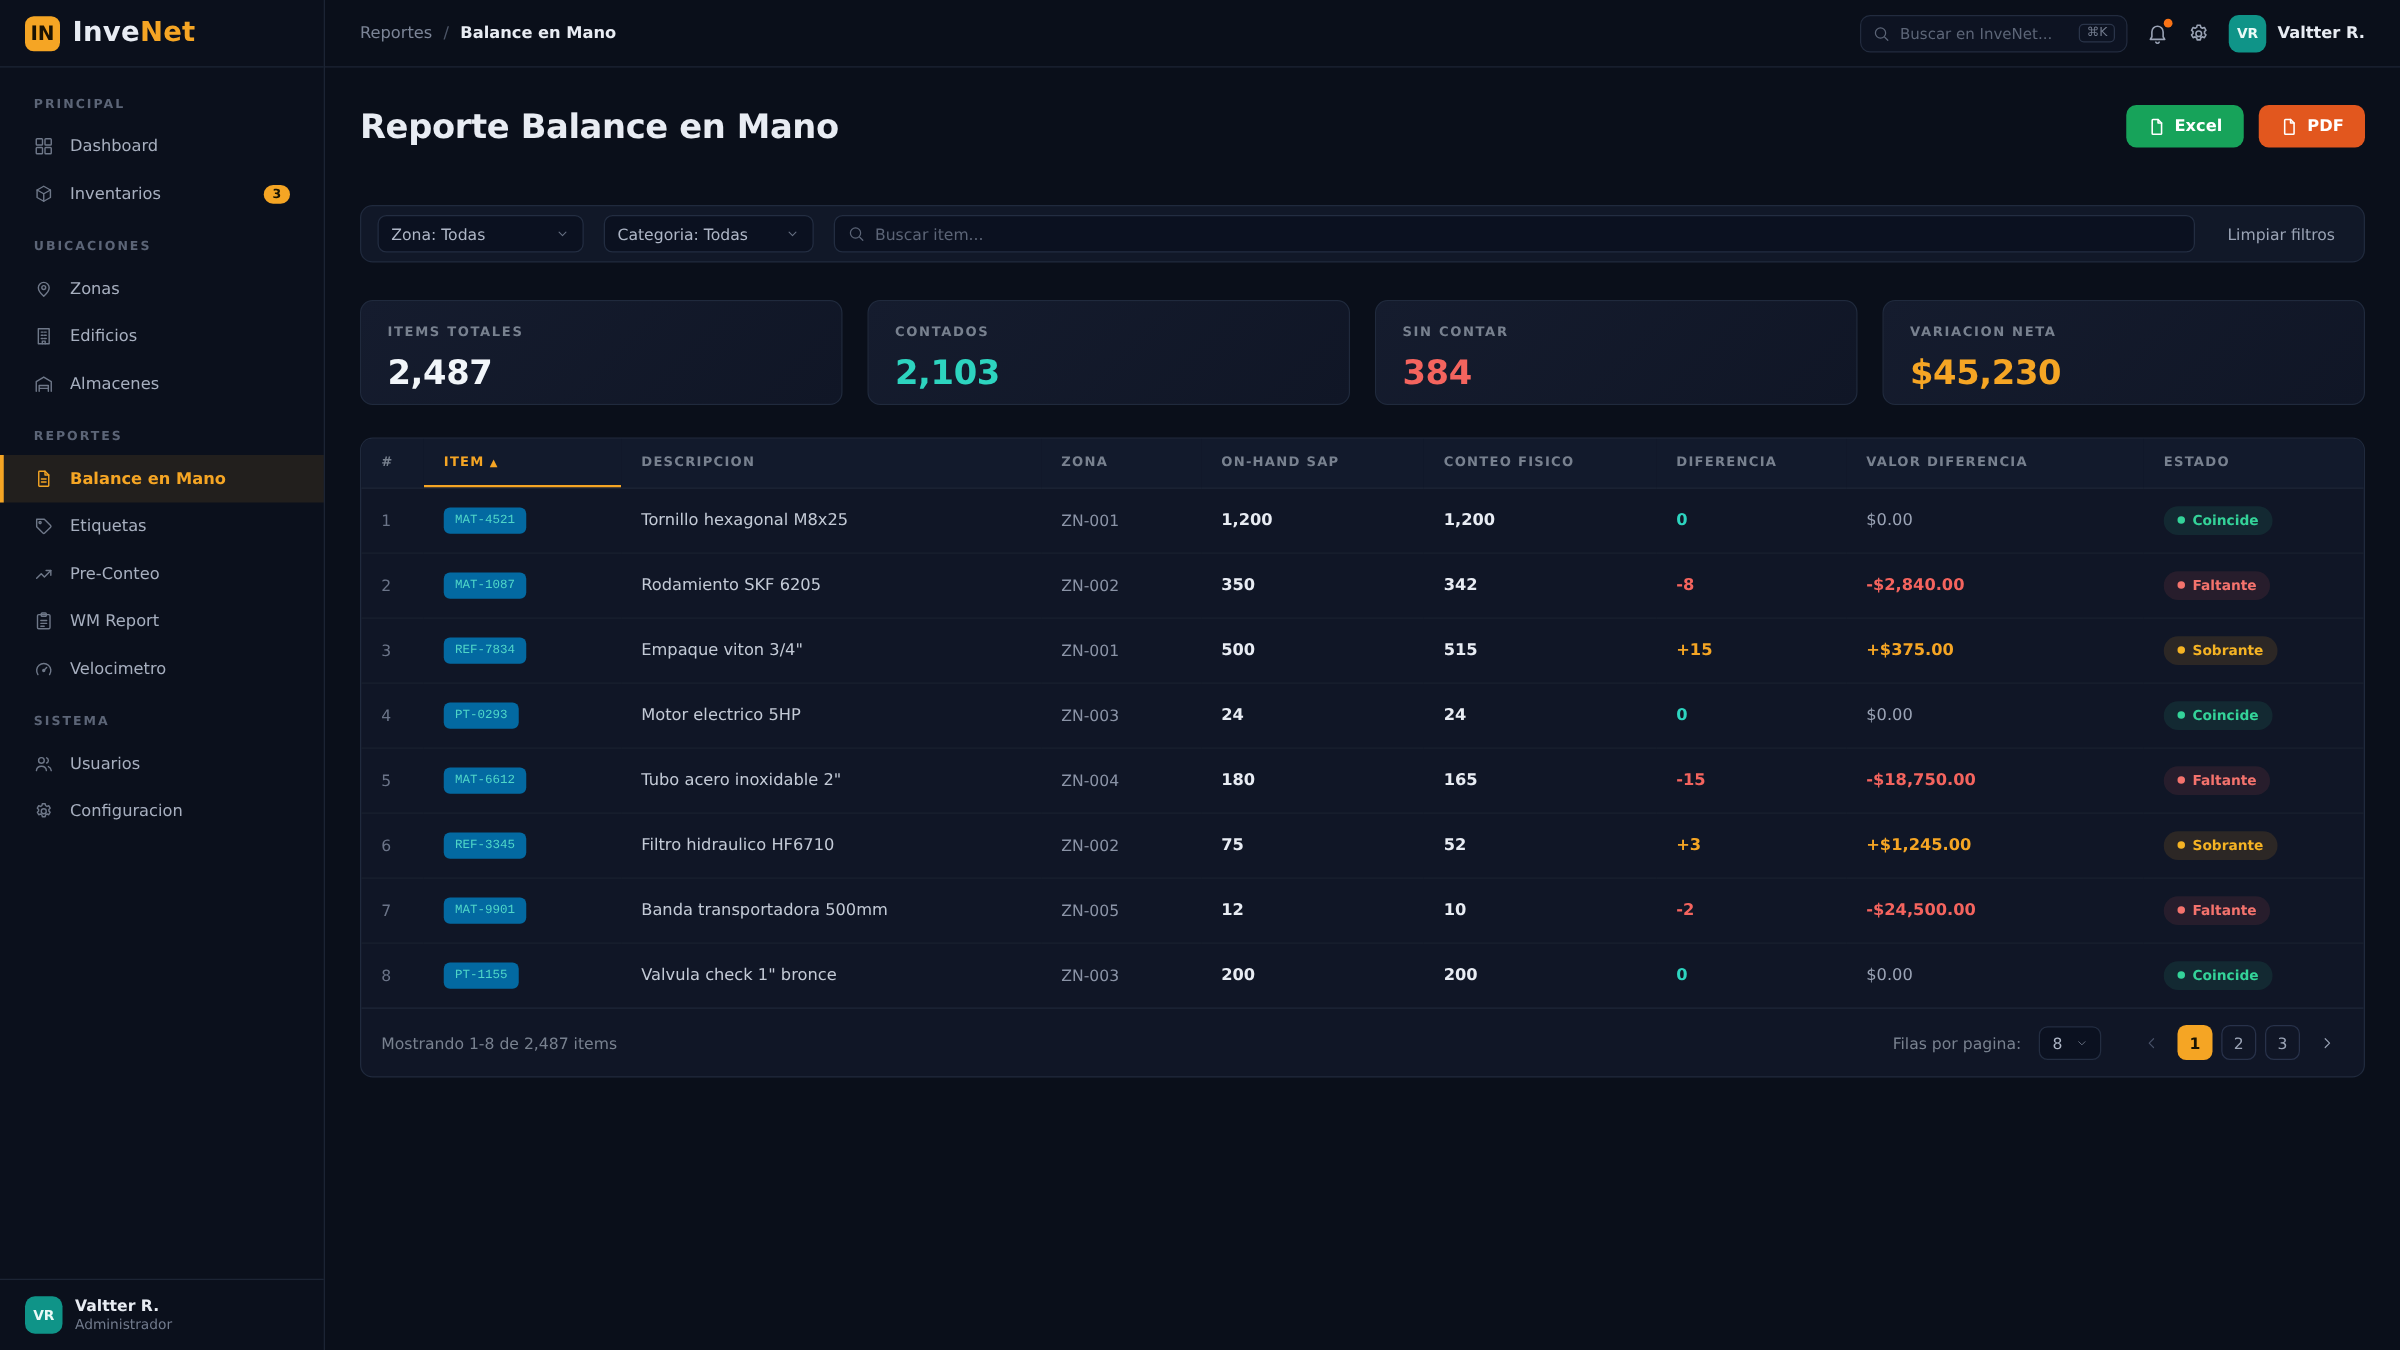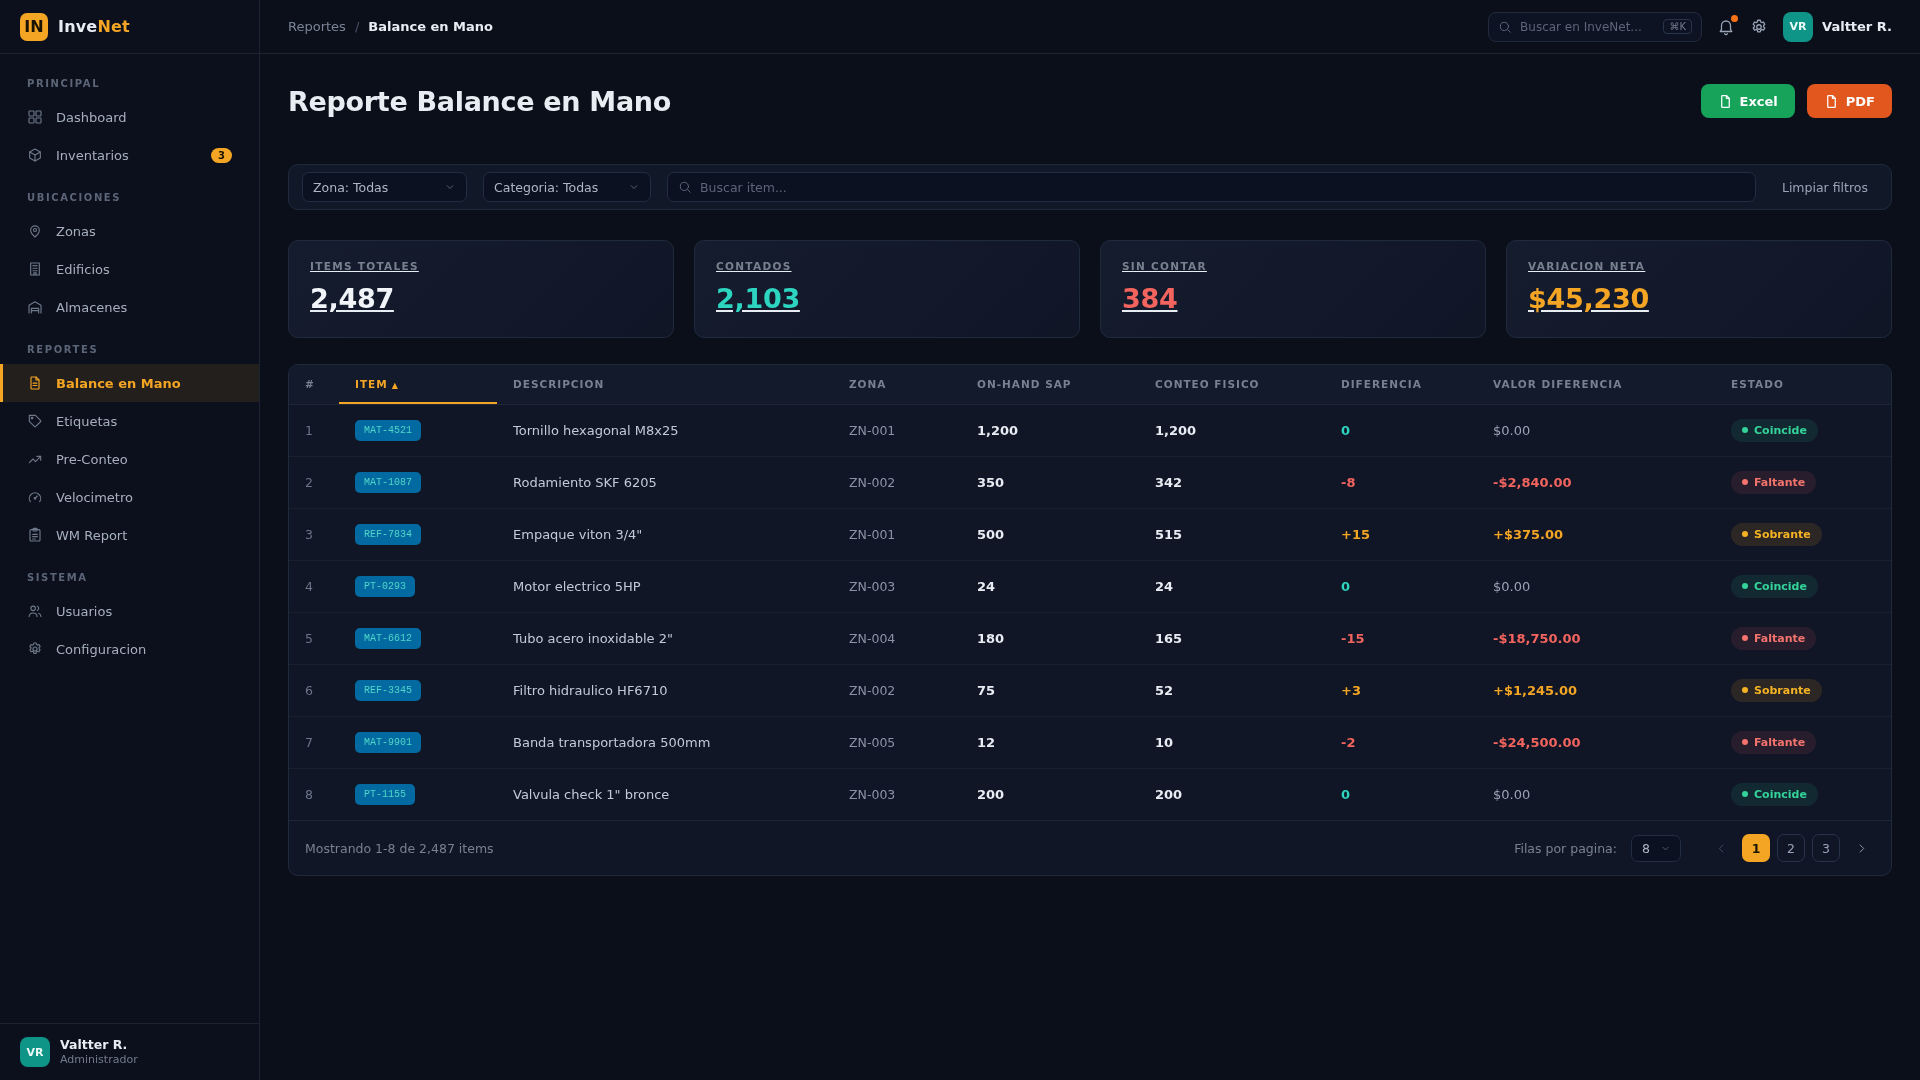--- a/index.html
+++ b/index.html
@@ -11,21 +11,21 @@
     display: flex;
     overflow: hidden;
   }
   svg { display: block; }
   .stk { fill: none; stroke: currentColor; stroke-width: 1.7; stroke-linecap: round; stroke-linejoin: round; }
 
   
   .sidebar { width: 260px; flex: 0 0 260px; height: 1080px; background: #0b101c; border-right: 1px solid #1c2434; display: flex; flex-direction: column; }
   .sidebar-header { height: 54px; flex: 0 0 54px; display: flex; align-items: center; gap: 10px; padding: 0 20px; border-bottom: 1px solid #1c2434; cursor: pointer; }
   .logo-box { width: 28px; height: 28px; border-radius: 7px; background: #f5a524; color: #191203; display: flex; align-items: center; justify-content: center; font-size: 16px; font-weight: bold; }
-  .logo-text { font-size: 16px; font-weight: bold; letter-spacing: .2px; }
+  .logo-text { font-size: 22px; font-weight: bold; letter-spacing: .2px; }
   .logo-accent { color: #f5a524; }
   .nav { flex: 1 1 auto; padding-top: 6px; }
   .nav-section-label { padding: 18px 27px 9px; font-size: 10px; font-weight: bold; letter-spacing: 1.6px; color: #5c6577; text-transform: uppercase; }
   .nav-item { display: flex; align-items: center; gap: 13px; height: 38px; padding: 0 27px; font-size: 13px; color: #a7afbf; cursor: pointer; position: relative; }
   .nav-item .nav-icon { color: #6f7889; flex: 0 0 auto; }
   .nav-item.active { background: rgba(245,165,36,.10); color: #f5a524; font-weight: bold; }
   .nav-item.active .nav-icon { color: #f5a524; }
   .nav-item.active::before { content: ""; position: absolute; left: 0; top: 0; bottom: 0; width: 3px; background: #f5a524; }
   .nav-badge { margin-left: auto; background: #f5a524; color: #1a1402; font-size: 10px; font-weight: bold; padding: 2px 7px; border-radius: 9px; }
   .sidebar-footer { border-top: 1px solid #1c2434; padding: 13px 20px; display: flex; align-items: center; gap: 10px; }
@@ -65,21 +65,21 @@
   .select-zone { width: 165px; }
   .select-cat { width: 168px; }
   .select-box .caret { color: #677082; }
   .filter-search { flex: 1; height: 30px; background: #0b1120; border: 1px solid #232d41; border-radius: 7px; display: flex; align-items: center; gap: 8px; padding: 0 10px; color: #5c6577; }
   .filter-search input { flex: 1; min-width: 0; background: transparent; border: none; outline: none; color: #c3cad6; font-size: 12.5px; font-family: inherit; }
   .filter-search input::placeholder { color: #5c6577; }
   .clear-filters { font-size: 12.5px; color: #9aa3b5; cursor: pointer; white-space: nowrap; padding: 0 10px; }
 
   
   .stats-row { margin-top: 30px; display: flex; gap: 20px; }
-  .stat-card { flex: 1; height: 98px; background: linear-gradient(135deg, #151c2e 0%, #101626 100%); border: 1px solid #202a3d; border-radius: 10px; padding: 19px 21px; text-decoration: underline; }
+  .stat-card { flex: 1; height: 84px; background: linear-gradient(135deg, #151c2e 0%, #101626 100%); border: 1px solid #202a3d; border-radius: 10px; padding: 19px 21px; }
   .stat-label { font-size: 10.5px; font-weight: bold; letter-spacing: 1.3px; color: #78818f; text-transform: uppercase; }
   .stat-value { margin-top: 11px; font-size: 27px; font-weight: 800; letter-spacing: -.3px; }
   .stat-value.white { color: #f1f5f9; }
   .stat-value.teal { color: #2dd4bf; }
   .stat-value.red { color: #f4645e; }
   .stat-value.amber { color: #f5a524; }
 
   
   .table-card { margin-top: 26px; background: #101626; border: 1px solid #202a3d; border-radius: 10px; overflow: hidden; }
   table { width: 100%; border-collapse: collapse; table-layout: fixed; }
@@ -203,36 +203,36 @@
           <svg class="stk" width="16" height="16" viewBox="0 0 24 24">
             <path d="M3.5 17.5l5.5-5.5 3.8 3.8L20.5 8"></path>
             <path d="M14.8 8h5.7v5.7"></path>
           </svg>
         </span>
       <span>Pre-Conteo</span>
     </div>
     <div class="nav-item">
       <span class="nav-icon">
           <svg class="stk" width="16" height="16" viewBox="0 0 24 24">
+            <rect x="4.5" y="4" width="15" height="17" rx="1.5"></rect>
+            <rect x="9" y="2" width="6" height="4" rx="1"></rect>
+            <path d="M8.5 11h7M8.5 14.5h7M8.5 18h4"></path>
+          </svg>
+        </span>
+      <span>WM Report</span>
+    </div>
+    <div class="nav-item">
+      <span class="nav-icon">
+          <svg class="stk" width="16" height="16" viewBox="0 0 24 24">
             <path d="M5 19a8.5 8.5 0 1 1 14 0"></path>
             <path d="M12 14l3.5-3.5"></path>
             <circle cx="12" cy="14" r="1.2"></circle>
           </svg>
         </span>
       <span>Velocimetro</span>
-    </div>
-    <div class="nav-item">
-      <span class="nav-icon">
-          <svg class="stk" width="16" height="16" viewBox="0 0 24 24">
-            <rect x="4.5" y="4" width="15" height="17" rx="1.5"></rect>
-            <rect x="9" y="2" width="6" height="4" rx="1"></rect>
-            <path d="M8.5 11h7M8.5 14.5h7M8.5 18h4"></path>
-          </svg>
-        </span>
-      <span>WM Report</span>
     </div>
 
     <div class="nav-section-label">SISTEMA</div>
     <div class="nav-item">
       <span class="nav-icon">
           <svg class="stk" width="16" height="16" viewBox="0 0 24 24">
             <circle cx="9.2" cy="8" r="3.4"></circle>
             <path d="M3.2 20.2c.4-3.3 2.9-5.2 6-5.2s5.6 1.9 6 5.2"></path>
             <path d="M15.5 4.9a3.4 3.4 0 0 1 0 6.2M17.6 15.4c1.9.8 3.1 2.4 3.4 4.8"></path>
           </svg>

